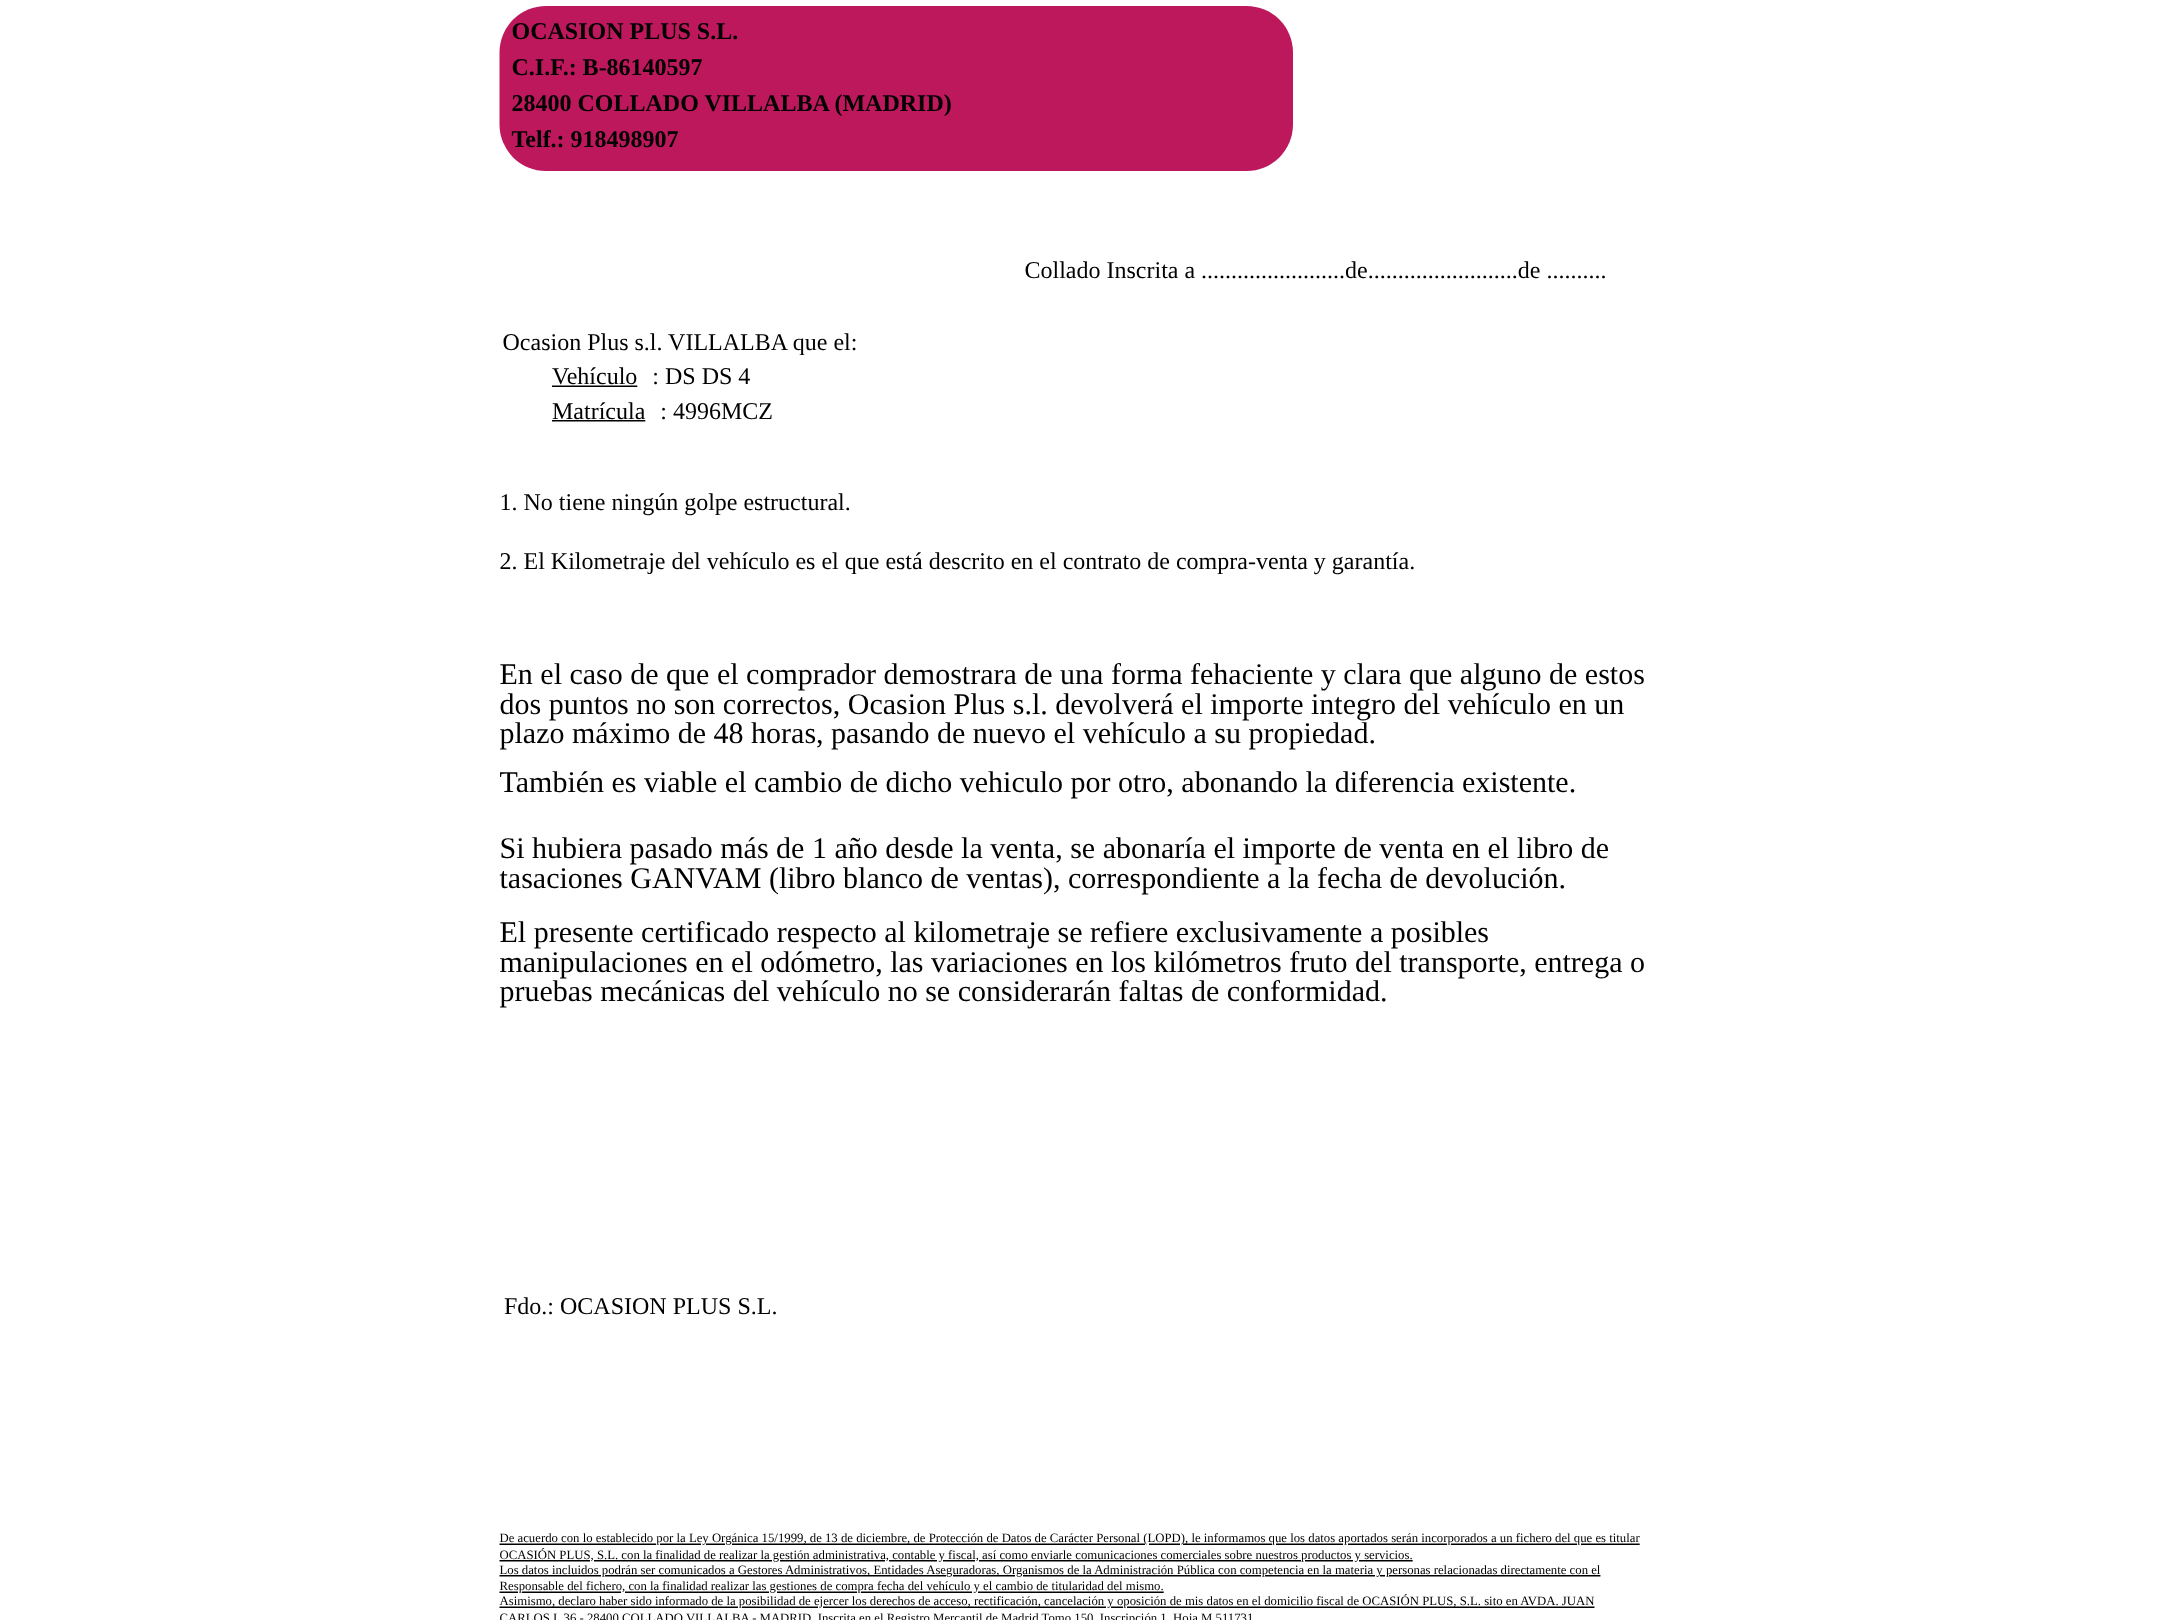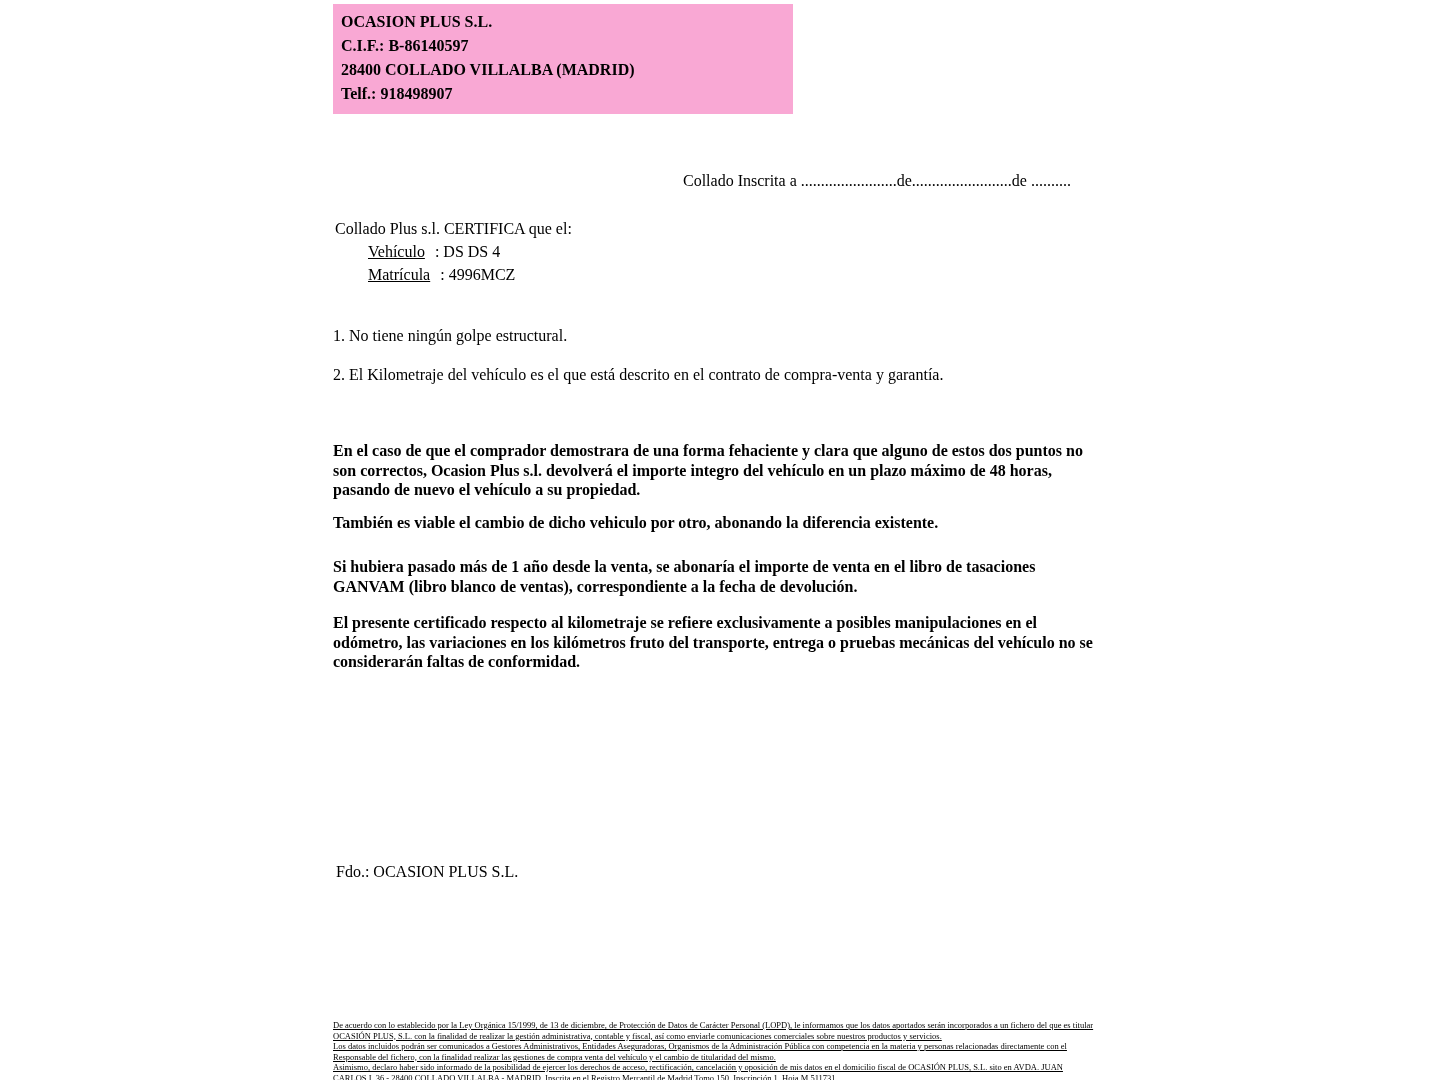--- a/index.html
+++ b/index.html
@@ -16,24 +16,25 @@
     overflow: hidden;
   }
   .page {
     position: absolute;
     inset: 0;
   }
   .header-box {
     position: absolute;
     left: 333px;
     top: 4px;
-    width: 460px;
-    background: #f9a8d4;
+    width: 529px;
+    background: #be185d;
     padding: 6px 8px 8px 8px;
     box-sizing: border-box;
+    border-radius: 31px;
   }
   .header-box .hline {
     font-weight: bold;
     font-size: 16px;
     line-height: 24px;
     white-space: nowrap;
   }
   .date-line {
     position: absolute;
     left: 683px;
@@ -72,23 +73,22 @@
     left: 333px;
     top: 365px;
     width: 790px;
     font-size: 16px;
     line-height: 20px;
   }
   .para {
     position: absolute;
     left: 333px;
     width: 775px;
-    font-size: 16px;
+    font-size: 20px;
     line-height: 19.5px;
-    font-weight: bold;
   }
   .para-1 { top: 441px; }
   .para-2 { top: 513px; }
   .para-3 { top: 557px; }
   .para-4 { top: 613px; }
   .signature {
     position: absolute;
     left: 336px;
     top: 863px;
     font-size: 16px;
@@ -115,21 +115,21 @@
   <div class="header-box">
     <div class="hline">OCASION PLUS S.L.</div>
     <div class="hline">C.I.F.: B-86140597</div>
     <div class="hline">28400 COLLADO VILLALBA (MADRID)</div>
     <div class="hline">Telf.: 918498907</div>
   </div>
 
   <div class="date-line">Collado Inscrita a ........................de.........................de ..........</div>
 
   <div class="certify-block">
-    <div class="certify-row">Collado Plus s.l. CERTIFICA que el:</div>
+    <div class="certify-row">Ocasion Plus s.l. VILLALBA que el:</div>
     <div class="certify-row">
       <span class="underlined">Vehículo</span><span class="label-gap"></span><span>: DS DS 4</span>
     </div>
     <div class="certify-row">
       <span class="underlined">Matrícula</span><span class="label-gap"></span><span>: 4996MCZ</span>
     </div>
   </div>
 
   <div class="point-1">1. No tiene ningún golpe estructural.</div>
   <div class="point-2">2. El Kilometraje del vehículo es el que está descrito en el contrato de compra-venta y garantía.</div>
@@ -138,18 +138,18 @@
   <div class="para para-2">También es viable el cambio de dicho vehiculo por otro, abonando la diferencia existente.</div>
   <div class="para para-3">Si hubiera pasado más de 1 año desde la venta, se abonaría el importe de venta en el libro de tasaciones GANVAM (libro blanco de ventas), correspondiente a la fecha de devolución.</div>
   <div class="para para-4">El presente certificado respecto al kilometraje se refiere exclusivamente a posibles manipulaciones en el odómetro, las variaciones en los kilómetros fruto del transporte, entrega o pruebas mecánicas del vehículo no se considerarán faltas de conformidad.</div>
 
   <div class="signature">Fdo.: OCASION PLUS S.L.</div>
 
   <div class="legal-footer">
     <div class="fline">De acuerdo con lo establecido por la Ley Orgánica 15/1999, de 13 de diciembre, de Protección de Datos de Carácter Personal (LOPD), le informamos que los datos aportados serán incorporados a un fichero del que es titular</div>
     <div class="fline">OCASIÓN PLUS, S.L. con la finalidad de realizar la gestión administrativa, contable y fiscal, así como enviarle comunicaciones comerciales sobre nuestros productos y servicios.</div>
     <div class="fline">Los datos incluidos podrán ser comunicados a Gestores Administrativos, Entidades Aseguradoras, Organismos de la Administración Pública con competencia en la materia y personas relacionadas directamente con el</div>
-    <div class="fline">Responsable del fichero, con la finalidad realizar las gestiones de compra venta del vehículo y el cambio de titularidad del mismo.</div>
+    <div class="fline">Responsable del fichero, con la finalidad realizar las gestiones de compra fecha del vehículo y el cambio de titularidad del mismo.</div>
     <div class="fline">Asimismo, declaro haber sido informado de la posibilidad de ejercer los derechos de acceso, rectificación, cancelación y oposición de mis datos en el domicilio fiscal de OCASIÓN PLUS, S.L. sito en AVDA. JUAN</div>
     <div class="fline">CARLOS I, 36 - 28400 COLLADO VILLALBA - MADRID. Inscrita en el Registro Mercantil de Madrid Tomo 150, Inscripción 1, Hoja M 511731</div>
   </div>
 
 </div>
 
 </body></html>

